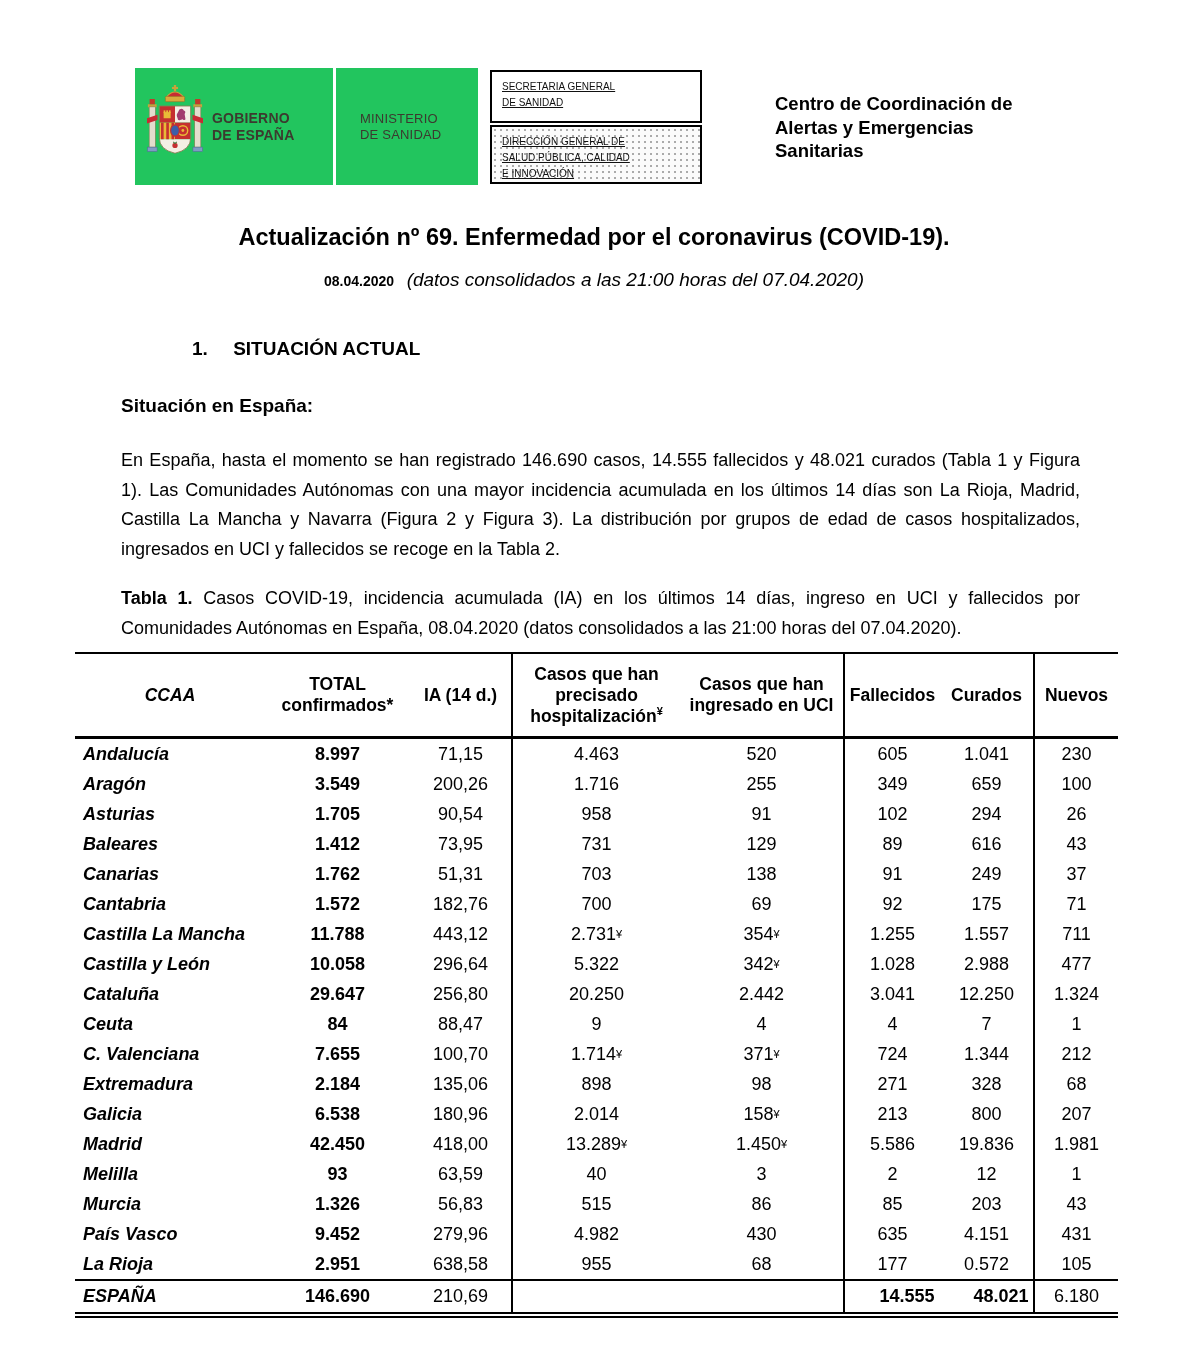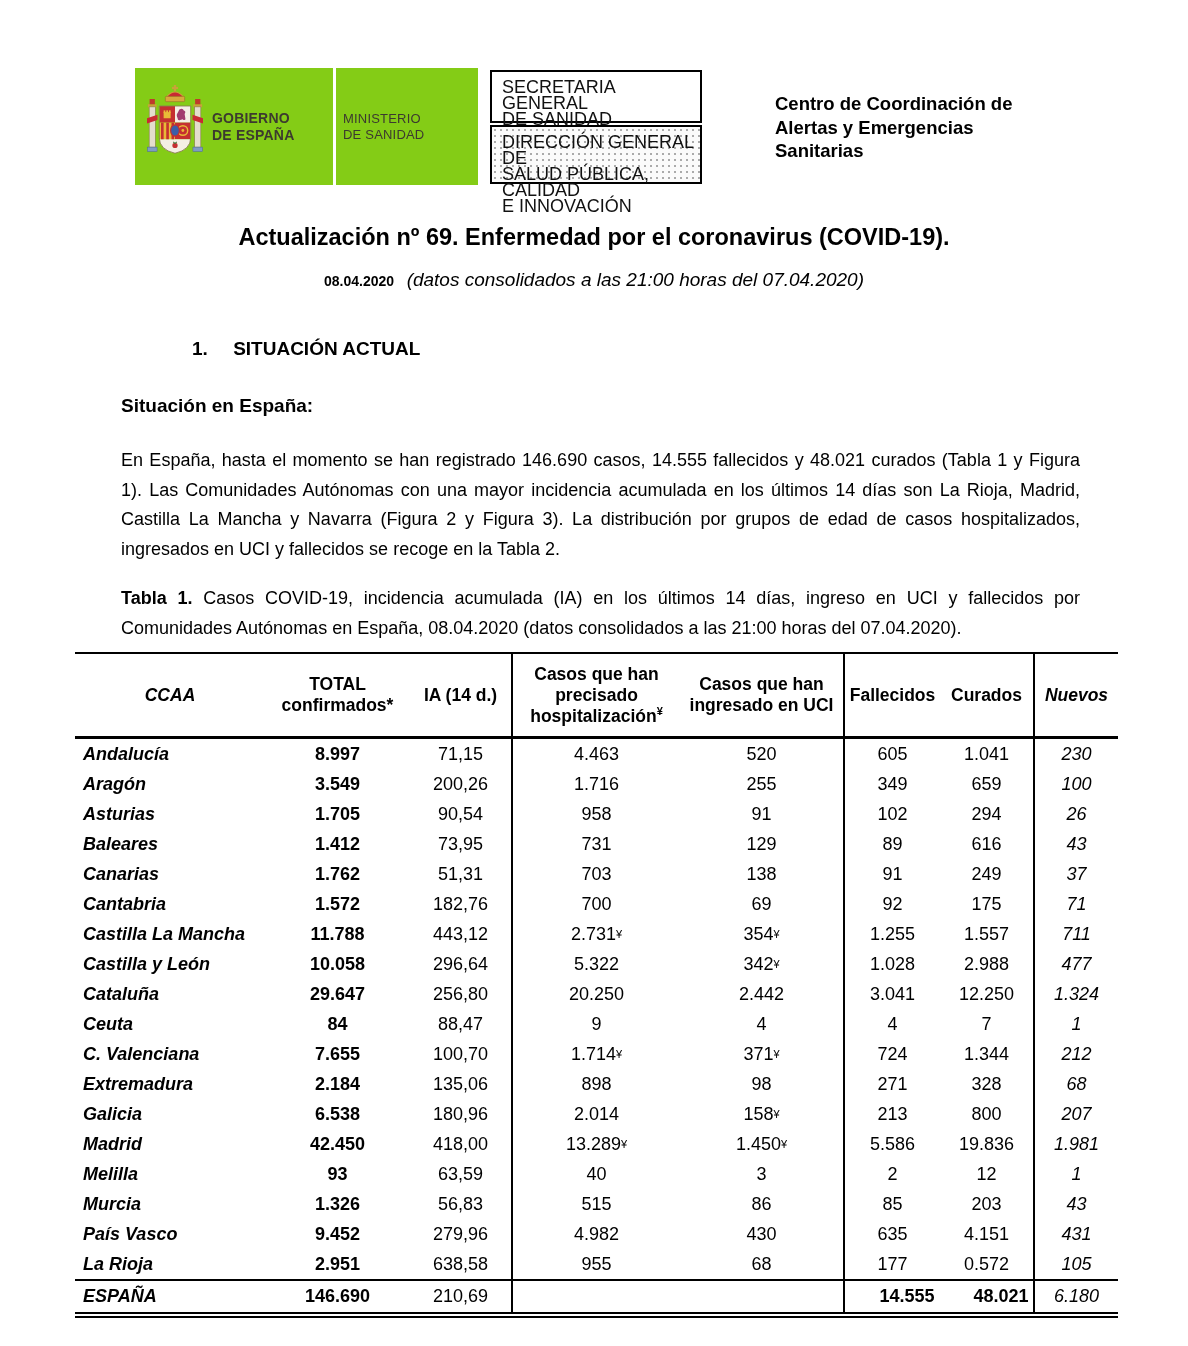--- a/index.html
+++ b/index.html
@@ -2,28 +2,28 @@
 <html><head>
 <meta charset="utf-8">
 <style>
   html,body{margin:0;padding:0;background:#e8e8e8;}
   .page{
     position:relative;width:1188px;height:1346px;background:#ffffff;
     font-family:"Liberation Sans","DejaVu Sans",sans-serif;color:#000;
     overflow:hidden;margin:0 auto;
   }
   
-  .logo-yellow{position:absolute;top:68px;height:117px;background:#84cc16;display:flex;align-items:center;}
+  .logo-yellow{position:absolute;top:68px;height:117px;background:#22c55e;display:flex;align-items:center;}
   .logo-gob{left:135px;width:198px;}
-  .logo-min{left:336px;width:142px;padding-left:7px;box-sizing:border-box;}
+  .logo-min{left:336px;width:142px;padding-left:24px;box-sizing:border-box;}
   .escudo{margin-left:12px;flex:0 0 auto;}
   .gob-text{margin-left:9px;font-size:14px;font-weight:bold;color:#3c3a2f;line-height:17px;letter-spacing:.2px;}
   .min-text{font-size:13px;color:#3c3a2f;line-height:16px;letter-spacing:.2px;}
   .unit-box{position:absolute;left:490px;width:212px;border:2px solid #000;box-sizing:border-box;
-    font-size:18px;line-height:16px;padding:7px 4px 0 10px;color:#111;}
+    font-size:10px;line-height:16px;padding:7px 4px 0 10px;color:#111;text-decoration:underline;}
   .unit-box1{top:70px;height:53px;background:#fff;}
   .unit-box2{top:125px;height:59px;background:#fbfbfb;
     background-image:radial-gradient(circle,#ababab 1.1px,transparent 1.3px);background-size:6px 6px;}
   .agency{position:absolute;left:775px;top:92px;width:300px;font-size:18.5px;font-weight:bold;line-height:23.5px;}
   
   .title1{position:absolute;top:224px;left:60px;width:1068px;text-align:center;font-weight:bold;font-size:23.5px;}
   .title2{position:absolute;top:268px;left:60px;width:1068px;text-align:center;font-size:20px;}
   .title2 .date{font-weight:bold;font-size:14px;}
   .title2 .note{font-style:italic;font-size:19px;margin-left:7px;}
   .sec-head{position:absolute;top:338px;left:192px;font-size:19px;font-weight:bold;}
@@ -37,21 +37,21 @@
   .tr{display:grid;grid-template-columns:190px 145px 103px 167px 165px 95px 95px 83px;}
   .cell{display:flex;align-items:center;justify-content:center;text-align:center;height:100%;box-sizing:border-box;}
   .tr{height:30px;}
   .tr.head{height:82px;border-top:2px solid #000;border-bottom:3px solid #000;}
   .tr.total{height:31px;border-top:2px solid #000;border-bottom:6px double #000;}
   .th{font-weight:bold;font-size:17.5px;line-height:21px;}
   .c0{justify-content:flex-start;text-align:left;padding-left:8px;font-weight:bold;font-style:italic;}
   .head .c0{justify-content:center;text-align:center;padding-left:0;}
   .c1{font-weight:bold;}
   .head .c1,.head .c3,.head .c4{padding:0 4px;}
-  .c7{font-style:italic;}
+  .c7{}
   .c2,.c4,.c6{border-right:2px solid #000;}
   .total .c5,.total .c6{font-weight:bold;margin-left:29px;}
   .total .c2{font-weight:normal;}
   sup.yen{font-size:11px;line-height:0;vertical-align:super;}
 </style>
 </head>
 <body>
 
 <div class="page">
 

